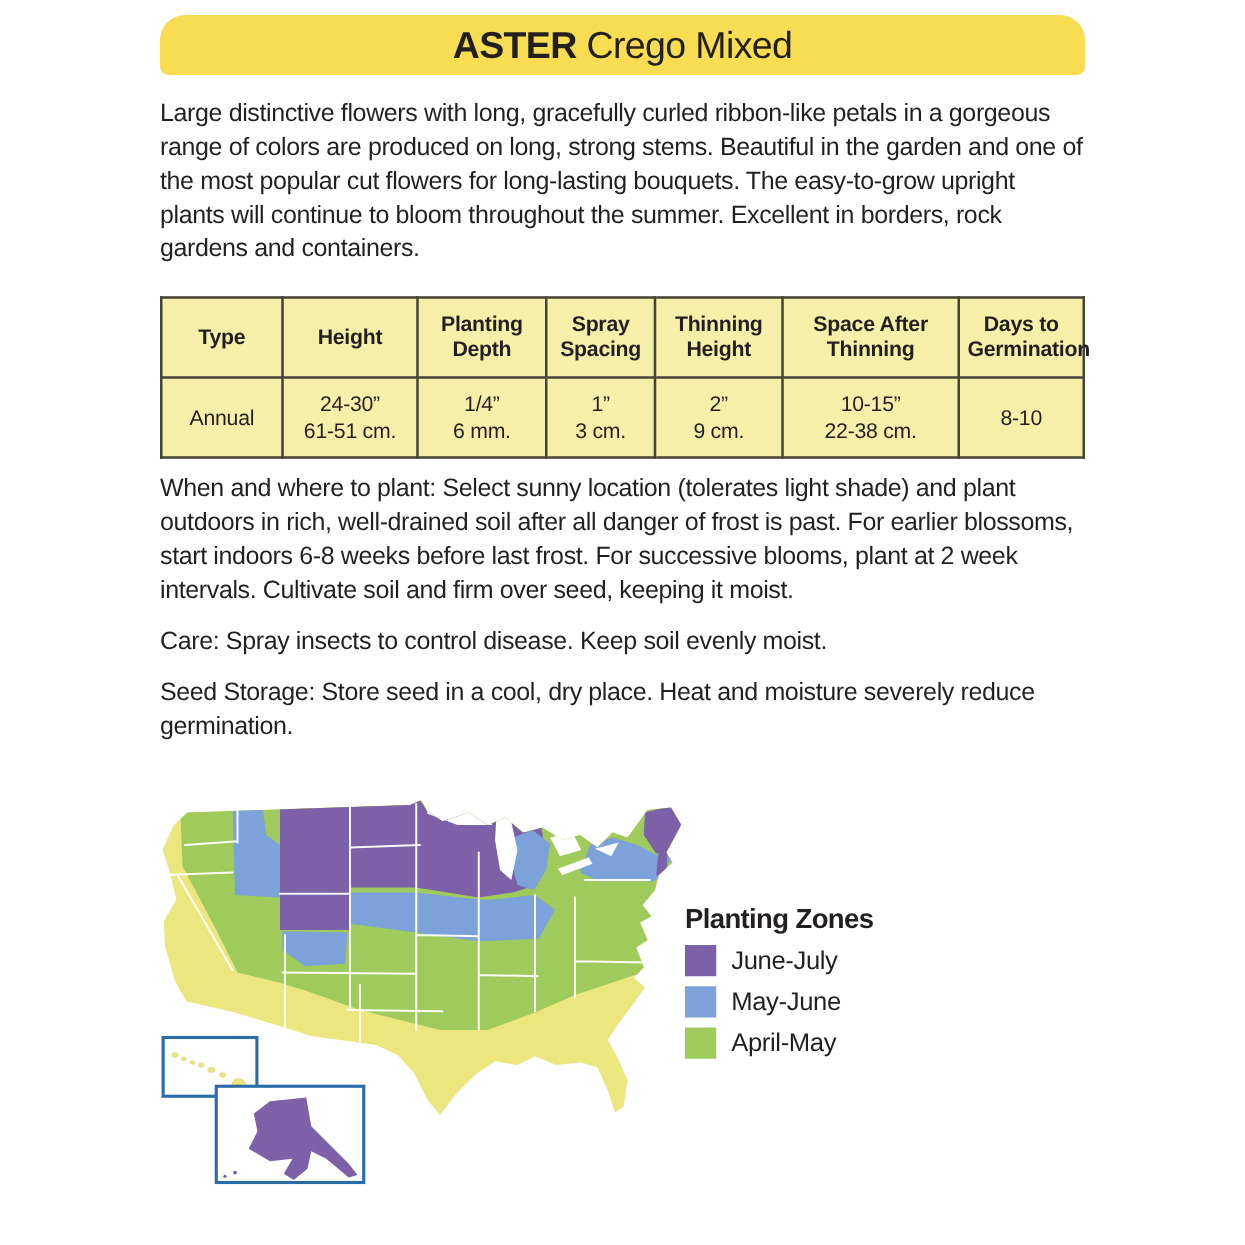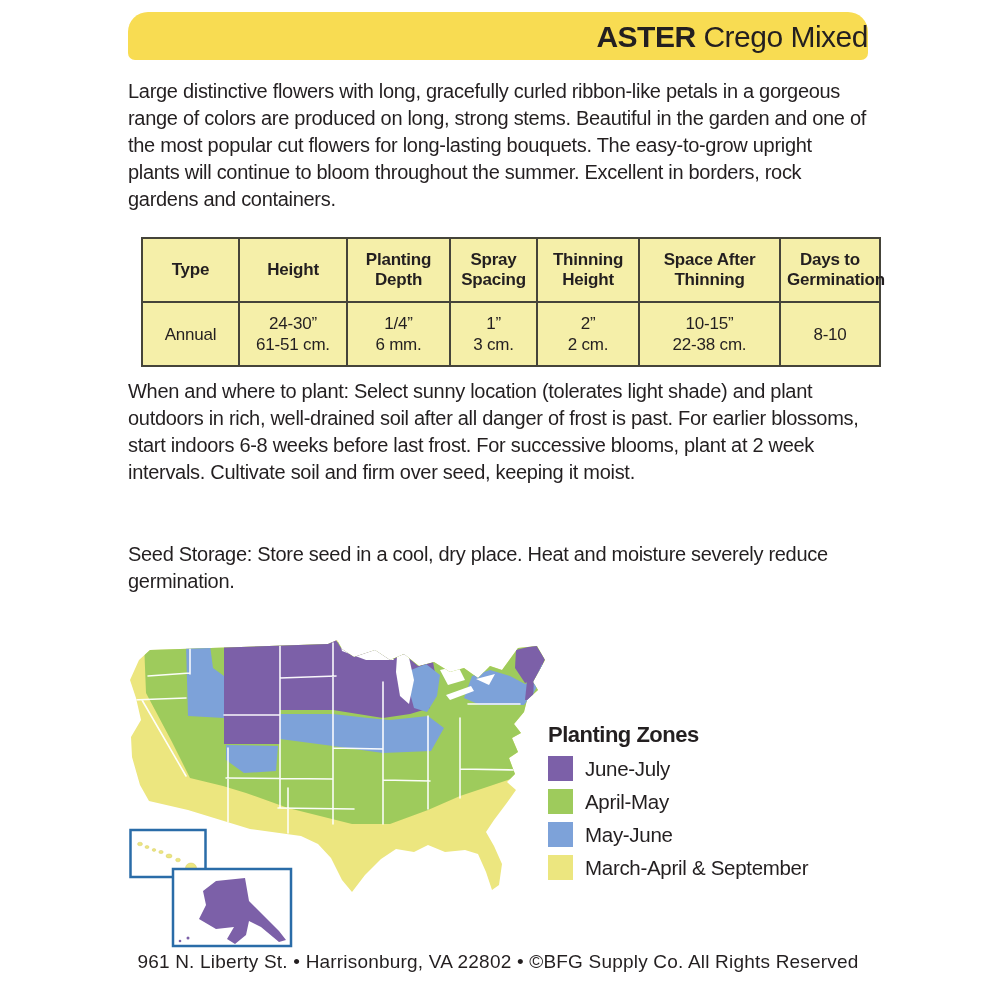--- a/index.html
+++ b/index.html
@@ -1,25 +1,25 @@
 <!DOCTYPE html>
 <html style="--zone0: #7c60a8; --zone1: #7da2d9; --zone2: #9ecb5c; --zone3: #ece67f; --banner: #f8dc52; --table-bg: #f5efa9; --table-border: #45443a; --inset-border: #2a6ca8; --text: #231f20;"><head>
 <meta charset="utf-8">
 <style>
   html,body{margin:0;padding:0;background:#fff;}
   body{width:996px;height:996px;position:relative;font-family:"Liberation Sans",sans-serif;color:var(--text,#231f20);}
   .content{position:absolute;left:128px;top:0;width:740px;height:996px;}
   .banner{position:absolute;left:0;top:12px;width:740px;height:48px;background:var(--banner,#f8dc52);
-          border-radius:20px 20px 7px 7px;text-align:right;line-height:50px;font-size:30px;letter-spacing:-0.5px;}
+          border-radius:20px 20px 7px 7px;text-align:center;line-height:50px;font-size:30px;letter-spacing:-0.5px;}
   .banner b{font-weight:700;}
   .bodytext{font-size:20px;line-height:27px;letter-spacing:-0.3px;margin:0;}
   .desc{position:absolute;left:0;top:78px;width:740px;}
   .sec{position:absolute;left:0;width:740px;}
   .sec b{font-weight:400;text-align:center;}
-  table.info{position:absolute;left:13px;top:237px;width:738px;border-collapse:collapse;background:var(--table-bg,#f5efa9);
+  table.info{position:absolute;left:0;top:237px;width:738px;border-collapse:collapse;background:var(--table-bg,#f5efa9);
              table-layout:fixed;padding-left:41px;}
   table.info th,table.info td{border:2.5px solid var(--table-border,#45443a);text-align:center;vertical-align:middle;
              padding:2px 6px;letter-spacing:-0.2px;}
   table.info th{height:58px;font-size:17px;line-height:20px;font-weight:700;}
   table.info td{height:58px;font-size:17px;line-height:21px;font-weight:400;}
   .map-wrap{position:absolute;left:0;top:638px;width:740px;height:330px;}
   .map-wrap svg{position:absolute;left:0;top:0;}
   .legend{position:absolute;left:420px;top:84px;width:320px;}
   .legend-title{font-size:22px;font-weight:700;letter-spacing:-0.5px;margin-bottom:8px;}
   .legend-row{display:flex;align-items:center;gap:12px;margin-top:8px;height:25px;}
@@ -79,36 +79,37 @@
         <td>
             <div>1/4”</div>
             <div>6 mm.</div>
           </td>
         <td>
             <div>1”</div>
             <div>3 cm.</div>
           </td>
         <td>
             <div>2”</div>
-            <div>2 cm.</div>
+            <div>9 cm.</div>
           </td>
         <td>
             <div>10-15”</div>
             <div>22-38 cm.</div>
           </td>
         <td>
             <div>8-10</div>
             <div></div>
           </td>
       </tr>
     </tbody>
   </table>
 
   <p class="bodytext sec" style="top:378px"><b>When and where to plant:</b><span> Select sunny location (tolerates light shade) and plant outdoors in rich, well-drained soil after all danger of frost is past. For earlier blossoms, start indoors 6-8 weeks before last frost. For successive blooms, plant at 2 week intervals. Cultivate soil and firm over seed, keeping it moist.</span></p>
 
+  <p class="bodytext sec" style="top:500px"><b>Care:</b><span> Spray insects to control disease. Keep soil evenly moist.</span></p>
 
   <p class="bodytext sec" style="top:541px"><b>Seed Storage:</b><span> Store seed in a cool, dry place. Heat and moisture severely reduce germination.</span></p>
 
   <div class="map-wrap">
     <svg width="435" height="325" viewBox="0 0 435 325">
       <defs>
         <clipPath id="usClip">
           <path d="M 22,12 L 200,6 L 209,2 L 214,11 L 226,19 L 247,12 L 262,22 L 276,16 L 291,28 L 306,24
                    L 322,34 L 336,30 L 350,40 L 362,28 L 374,32 L 390,10 L 409,8 L 417,22
                    L 405,44 L 410,52 L 399,62 L 396,74 L 386,86 L 393,95 L 384,100 L 390,114 L 381,120
@@ -162,29 +163,24 @@
       </g>
     </svg>
 
     <div class="legend">
       <div class="legend-title">Planting Zones</div>
       <div class="legend-row">
         <span class="sw" style="background: rgb(124, 96, 168);"></span>
         <span class="lbl">June-July</span>
       </div>
       <div class="legend-row">
-        <span class="sw" style="background: rgb(158, 203, 92);"></span>
-        <span class="lbl">April-May</span>
-      </div>
-      <div class="legend-row">
         <span class="sw" style="background: rgb(125, 162, 217);"></span>
         <span class="lbl">May-June</span>
       </div>
       <div class="legend-row">
-        <span class="sw" style="background: rgb(236, 230, 127);"></span>
-        <span class="lbl">March-April &amp; September</span>
+        <span class="sw" style="background: rgb(158, 203, 92);"></span>
+        <span class="lbl">April-May</span>
       </div>
     </div>
   </div>
 
-  <div class="footer">961 N. Liberty St. • Harrisonburg, VA 22802 • ©BFG Supply Co. All Rights Reserved</div>
 
 </div>
 
 </body></html>

